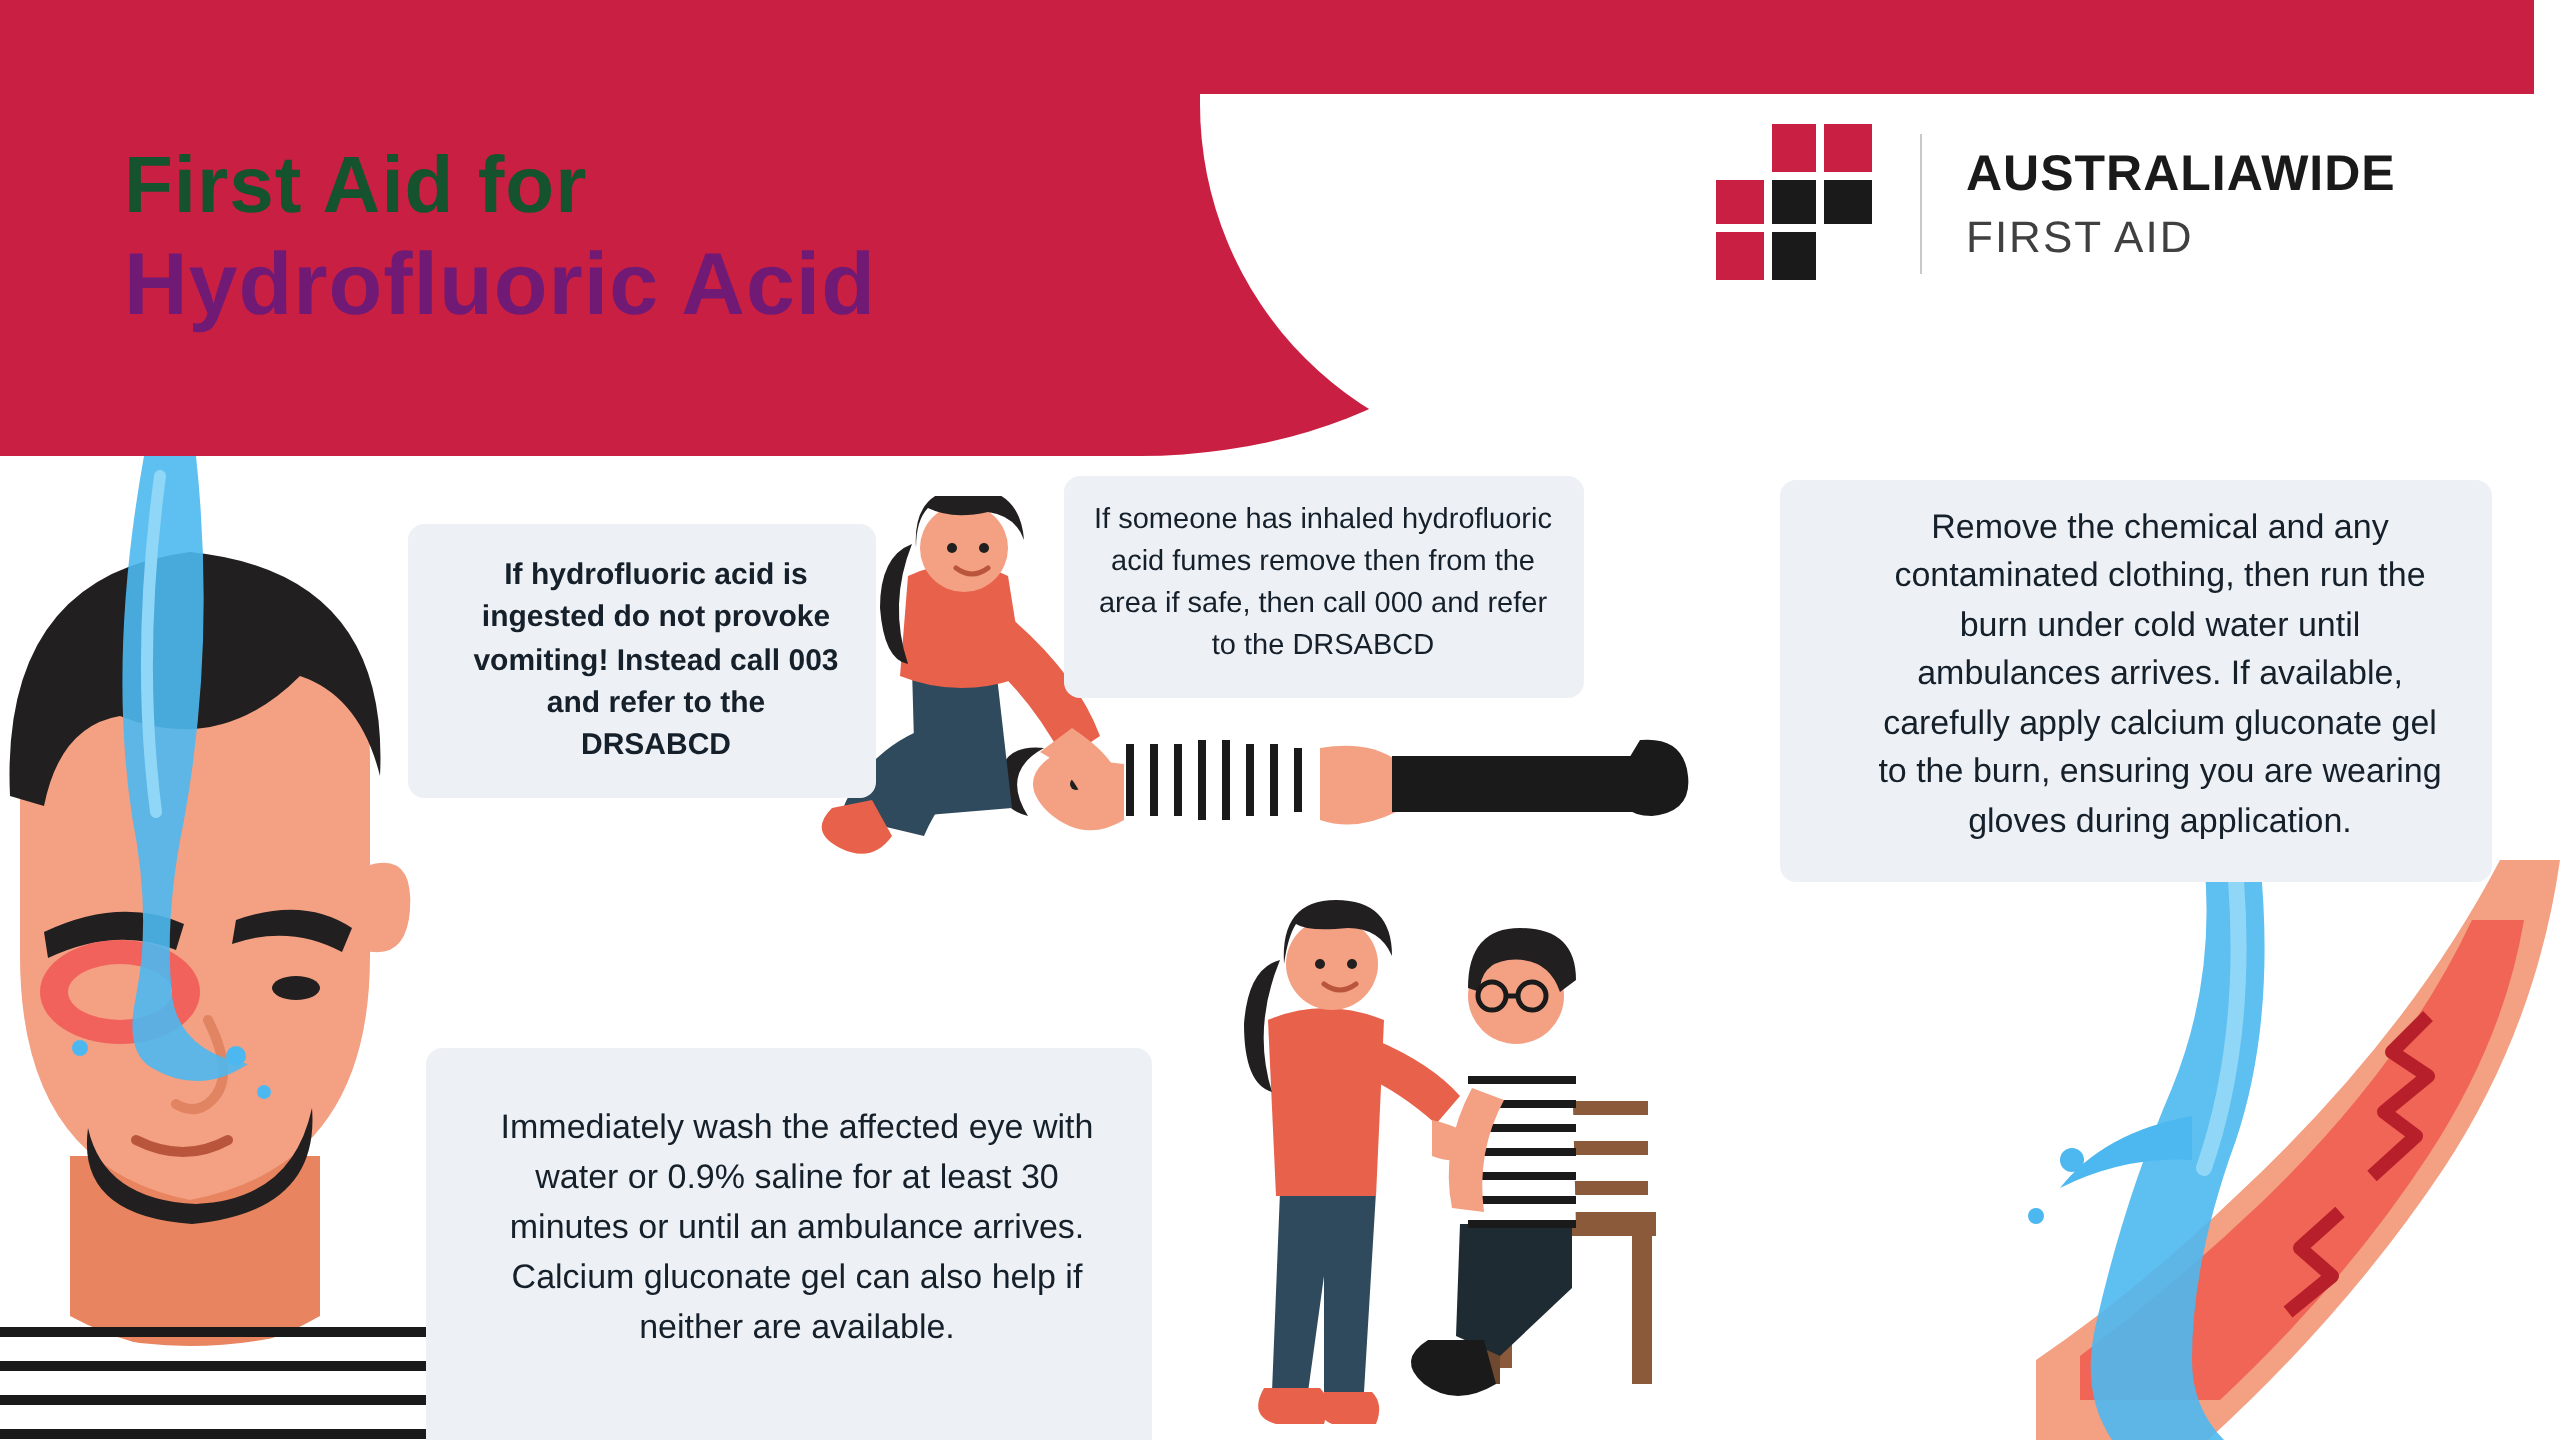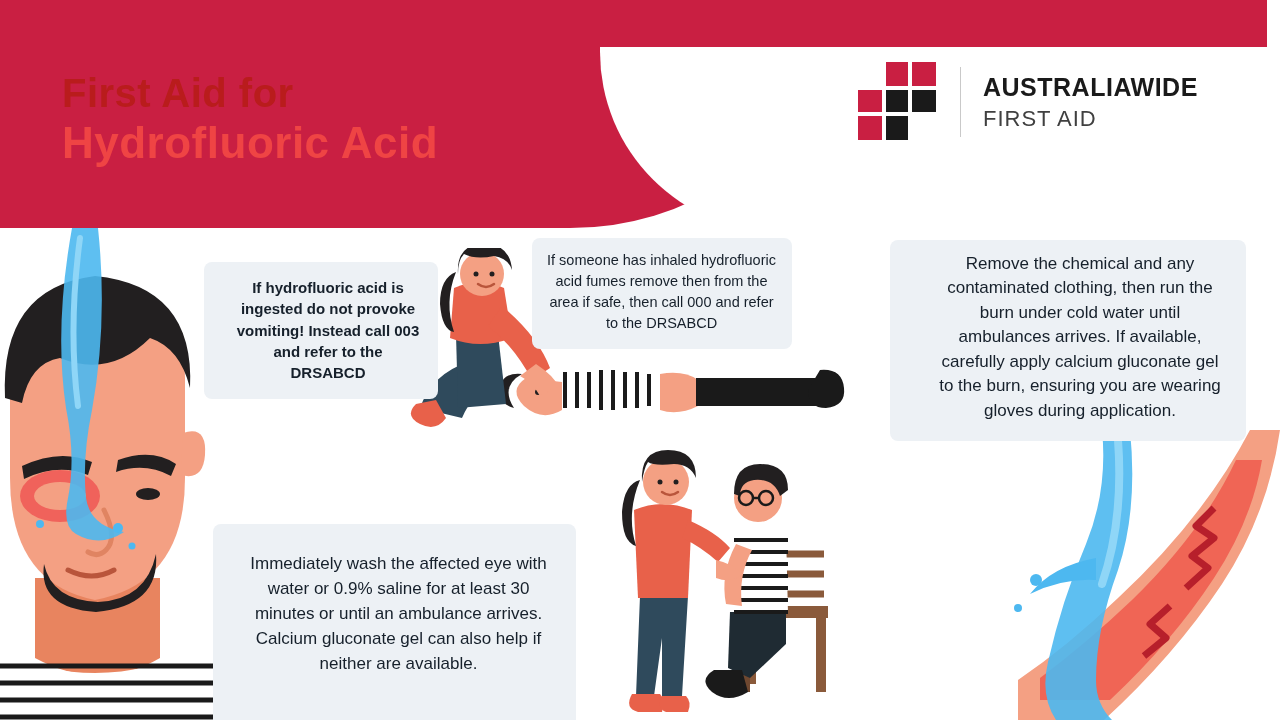--- a/index.html
+++ b/index.html
@@ -44,28 +44,28 @@
   }
   #title-block {
     position: absolute;
     left: 62px;
     top: 70px;
     width: 620px;
   }
   #title-line1 {
     font-size: 40px;
     font-weight: bold;
-    color: #b91c1c;
+    color: #14532d;
     letter-spacing: 0.5px;
     line-height: 1.15;
   }
   #title-line2 {
     font-size: 44px;
     font-weight: bold;
-    color: #ef4444;
+    color: #701a75;
     letter-spacing: 0.5px;
     line-height: 1.15;
     margin-top: 2px;
   }
 
   
   #logo-area {
     position: absolute;
     left: 858px;
     top: 62px;

